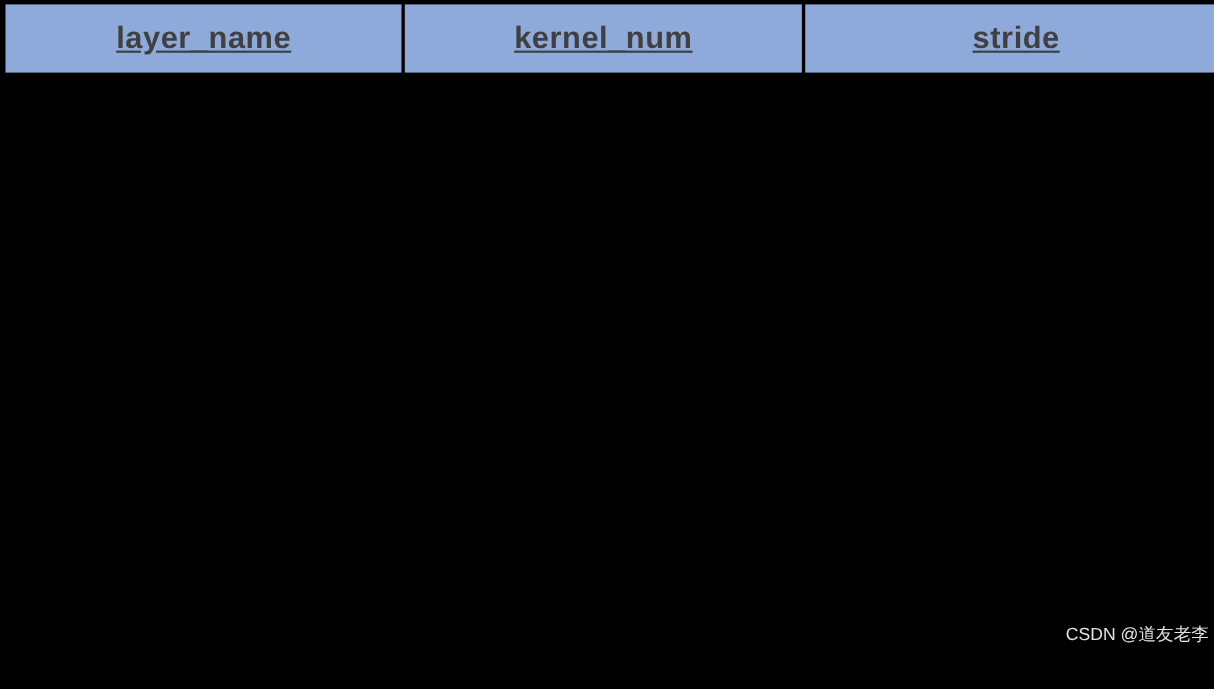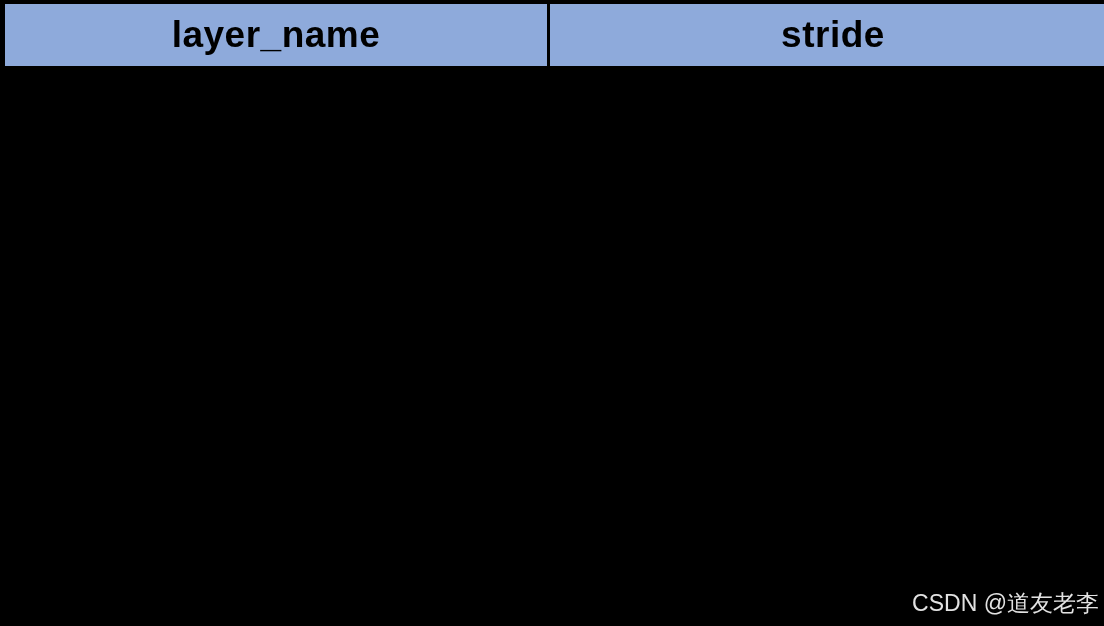--- a/index.html
+++ b/index.html
@@ -25,56 +25,58 @@
     display: flex;
     background: #000000;
   }
   .header-cell {
     flex: 1 1 0;
     background: #8EAADB;
     margin-right: 3px;
     display: flex;
     align-items: center;
     justify-content: center;
-    color: #000000;
+    color: #404040;
     font-weight: bold;
-    font-size: 37px;
+    font-size: 28px;
     letter-spacing: 0.5px;
     white-space: nowrap;
+    text-decoration: underline;
   }
   .header-cell:last-child {
     margin-right: 0;
     padding-left: 12px;
   }
   
   .body-area {
     position: absolute;
     left: 0;
     top: 69px;
     width: 1104px;
     height: 557px;
     background: #000000;
   }
   .watermark {
     position: absolute;
     right: 5px;
-    top: 591px;
+    top: 565px;
     color: #E2E2E2;
-    font-size: 23px;
+    font-size: 16px;
     line-height: 25px;
     white-space: nowrap;
   }
 </style>
 </head>
 <body>
 
 <div class="screen">
 
   <div class="header-row">
     <div class="header-cell">layer_name</div>
+    <div class="header-cell">kernel_num</div>
     <div class="header-cell">stride</div>
   </div>
 
   <div class="body-area"></div>
 
   <div class="watermark">CSDN @道友老李</div>
 
 </div>
 
 </body></html>

